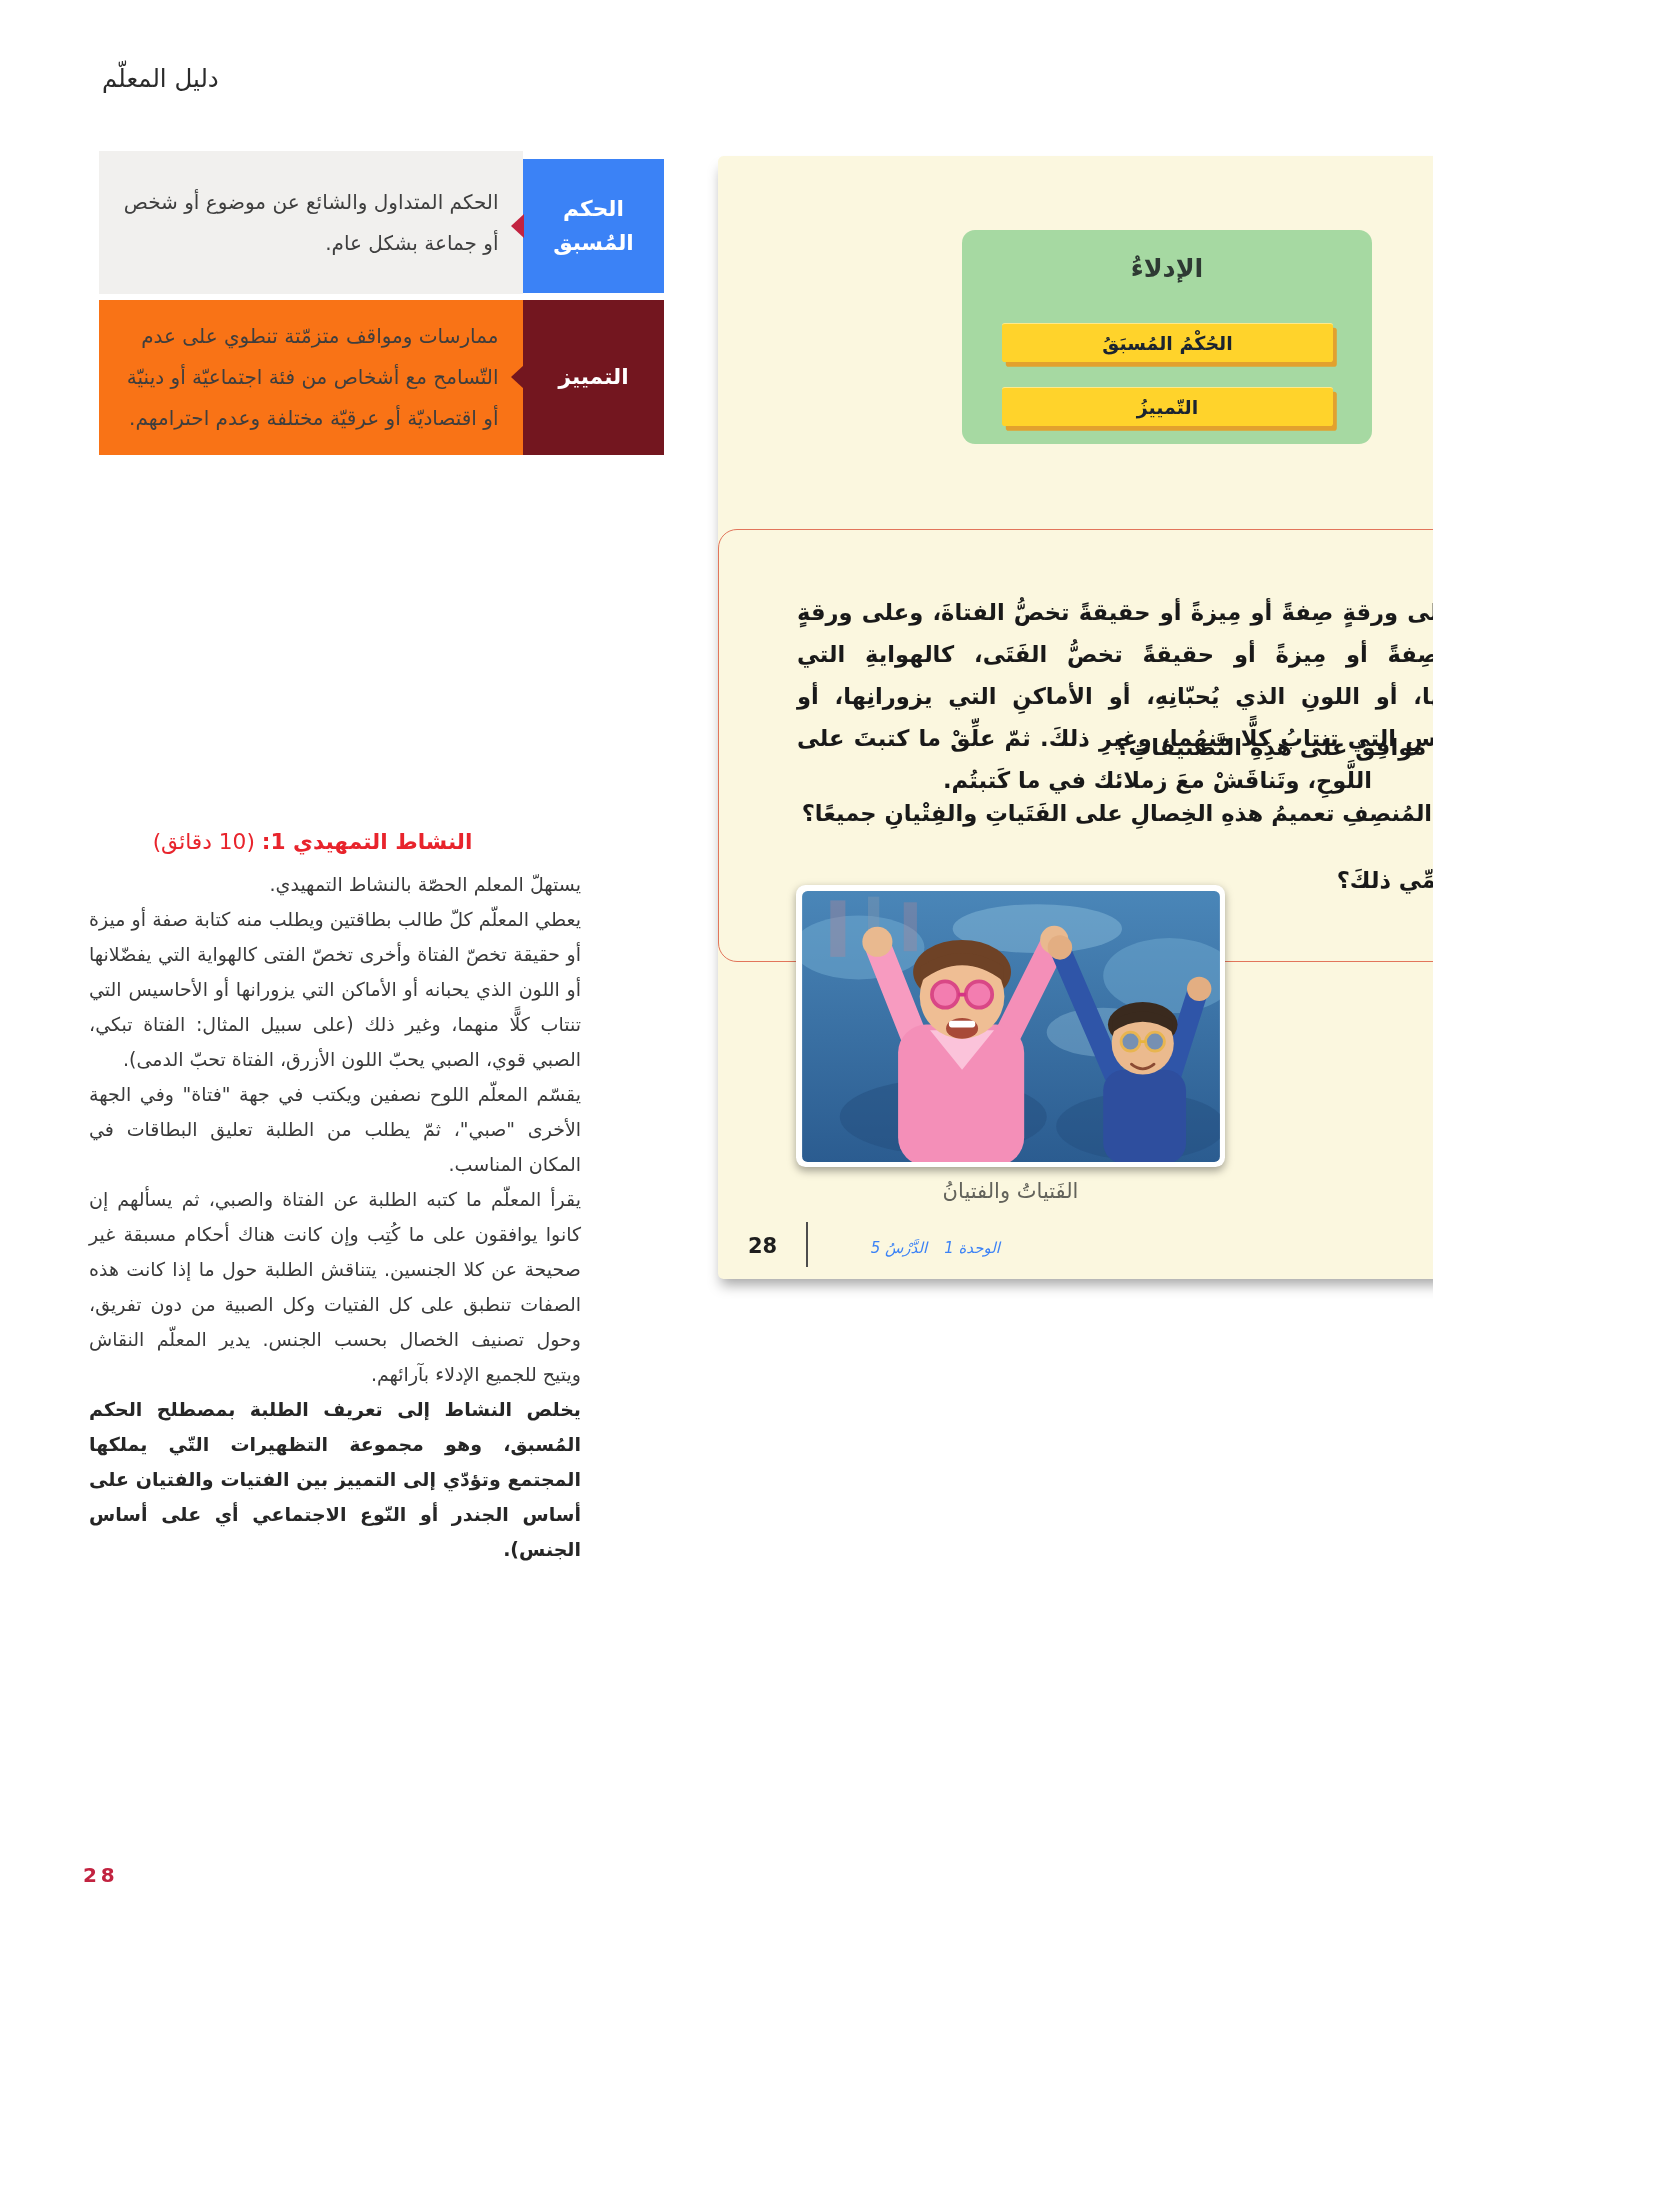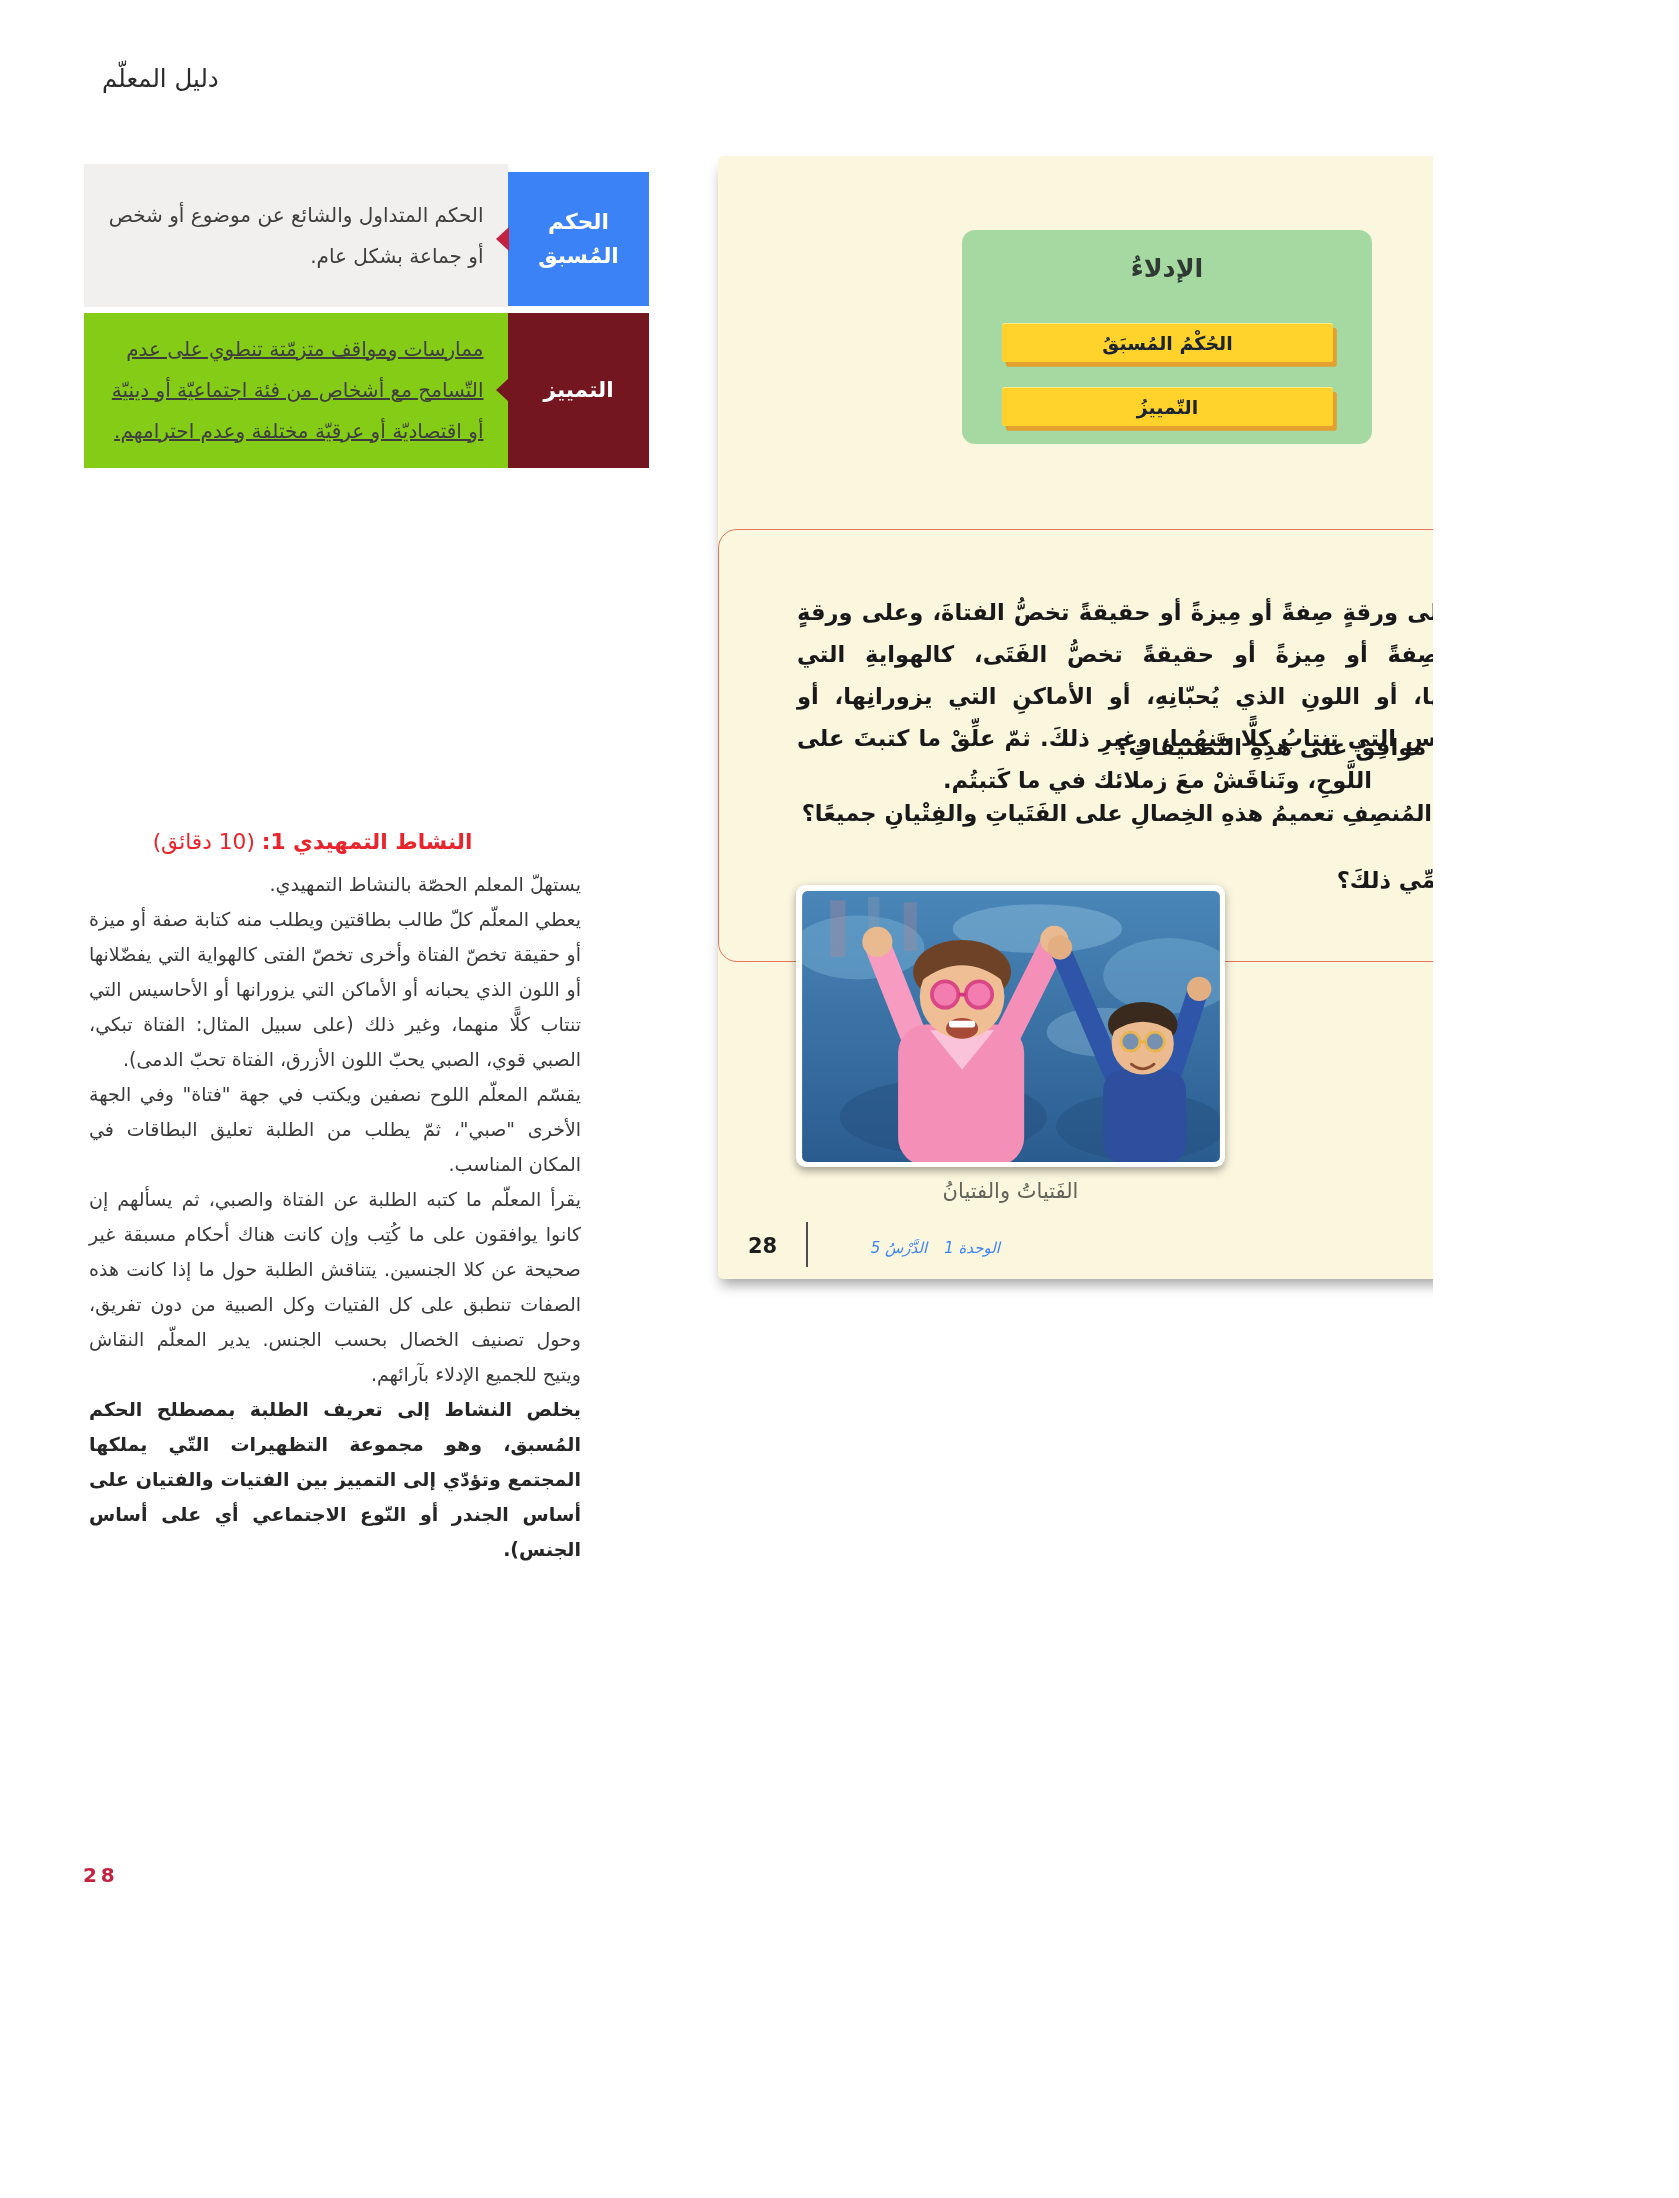--- a/index.html
+++ b/index.html
@@ -6,32 +6,32 @@
   #page{
     position:relative;width:1433px;height:2199px;background:#ffffff;
     font-family:"DejaVu Sans",sans-serif;overflow:hidden;
   }
   
   .edge-strip{position:absolute;top:0;bottom:0;left:1640px;width:30px;background:#C22340;}
   .edge-corner{position:absolute;top:0;left:1608px;width:62px;height:94px;background:#C22340;}
   
   .header-title{position:absolute;left:102px;top:64px;width:226px;font-size:24.5px;color:#2b2b2b;direction:rtl;text-align:left;}
   
-  .defs{position:absolute;left:84px;top:151px;width:565px;margin-top:13px;}
+  .defs{position:absolute;left:99px;top:151px;width:565px;}
   .def-row{position:relative;margin-bottom:5.6px;}
   .def-row1{height:143px;}
   .def-row2{height:155px;}
   .def-text{
     position:absolute;left:0;top:0;bottom:0;right:141px;
     display:flex;align-items:center;direction:rtl;
     padding:5.6px 24.5px;box-sizing:border-box;
     font-size:20px;line-height:41px;color:#3e3e3e;text-align:right;
   }
   .def-row1 .def-text{background:#F1F0EE;}
-  .def-row2 .def-text{background:#84cc16;text-decoration:underline;}
+  .def-row2 .def-text{background:#f97316;}
   .def-tab{
     position:absolute;right:0;width:141px;display:flex;align-items:center;justify-content:center;
     color:#ffffff;font-size:21.7px;font-weight:bold;text-align:center;direction:rtl;line-height:34px;
   }
   .def-tab.tab-red{top:7.5px;height:134px;background:#3b82f6;}
   .def-tab.tab-maroon{top:0;height:155px;background:#73161F;}
   .def-tab::before{content:"";position:absolute;left:-12.2px;top:50%;transform:translateY(-50%);
     border-top:12.2px solid transparent;border-bottom:12.2px solid transparent;}
   .def-tab.tab-red::before{border-right:13px solid #C22340;}
   .def-tab.tab-maroon::before{border-right:13px solid #73161F;}

